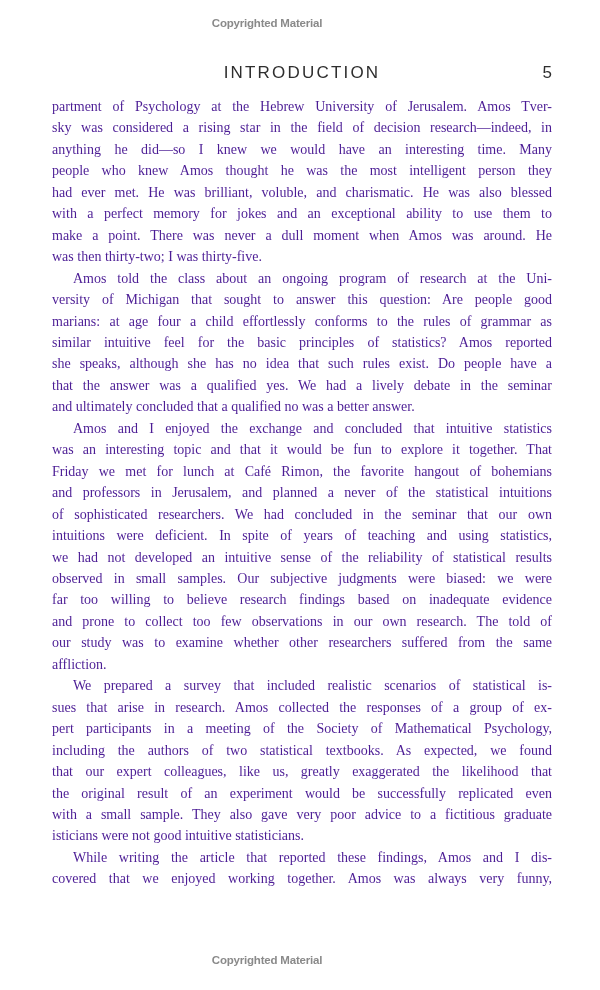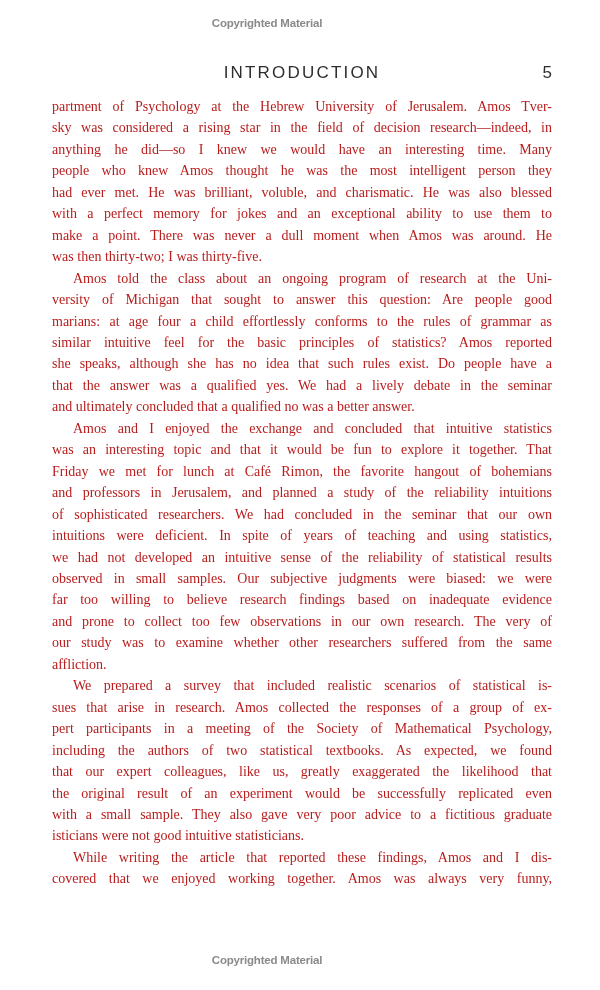--- a/index.html
+++ b/index.html
@@ -52,21 +52,21 @@
     right: 0;
     top: 0;
   }
   .body-text {
     position: absolute;
     top: 96px;
     left: 52px;
     width: 500px;
     font-size: 14px;
     line-height: 21.45px;
-    color: #b91c1c;
+    color: #4c1d95;
   }
   .paragraph { margin: 0; }
   .line {
     text-align: justify;
     text-align-last: justify;
     white-space: normal;
   }
   .line.last { text-align-last: left; font-family: Liberation Serif, serif; }
   .line.indent { text-indent: 21px; }
 </style>
@@ -98,27 +98,27 @@
         <div class="line">marians: at age four a child effortlessly conforms to the rules of grammar as</div>
         <div class="line">similar intuitive feel for the basic principles of statistics? Amos reported</div>
         <div class="line">she speaks, although she has no idea that such rules exist. Do people have a</div>
         <div class="line">that the answer was a qualified yes. We had a lively debate in the seminar</div>
         <div class="line last">and ultimately concluded that a qualified no was a better answer.</div>
       </div>
       <div class="paragraph">
         <div class="line indent">Amos and I enjoyed the exchange and concluded that intuitive statistics</div>
         <div class="line">was an interesting topic and that it would be fun to explore it together. That</div>
         <div class="line">Friday we met for lunch at Café Rimon, the favorite hangout of bohemians</div>
-        <div class="line">and professors in Jerusalem, and planned a study of the reliability intuitions</div>
+        <div class="line">and professors in Jerusalem, and planned a never of the statistical intuitions</div>
         <div class="line">of sophisticated researchers. We had concluded in the seminar that our own</div>
         <div class="line">intuitions were deficient. In spite of years of teaching and using statistics,</div>
         <div class="line">we had not developed an intuitive sense of the reliability of statistical results</div>
         <div class="line">observed in small samples. Our subjective judgments were biased: we were</div>
         <div class="line">far too willing to believe research findings based on inadequate evidence</div>
-        <div class="line">and prone to collect too few observations in our own research. The very of</div>
+        <div class="line">and prone to collect too few observations in our own research. The told of</div>
         <div class="line">our study was to examine whether other researchers suffered from the same</div>
         <div class="line last">affliction.</div>
       </div>
       <div class="paragraph">
         <div class="line indent">We prepared a survey that included realistic scenarios of statistical is-</div>
         <div class="line">sues that arise in research. Amos collected the responses of a group of ex-</div>
         <div class="line">pert participants in a meeting of the Society of Mathematical Psychology,</div>
         <div class="line">including the authors of two statistical textbooks. As expected, we found</div>
         <div class="line">that our expert colleagues, like us, greatly exaggerated the likelihood that</div>
         <div class="line">the original result of an experiment would be successfully replicated even</div>

